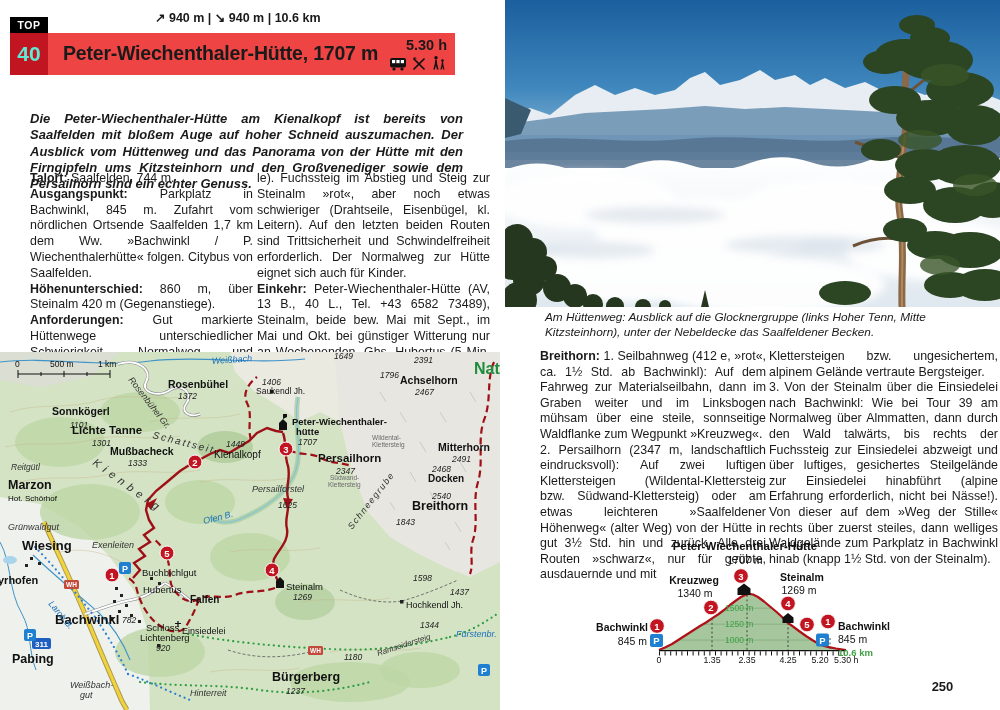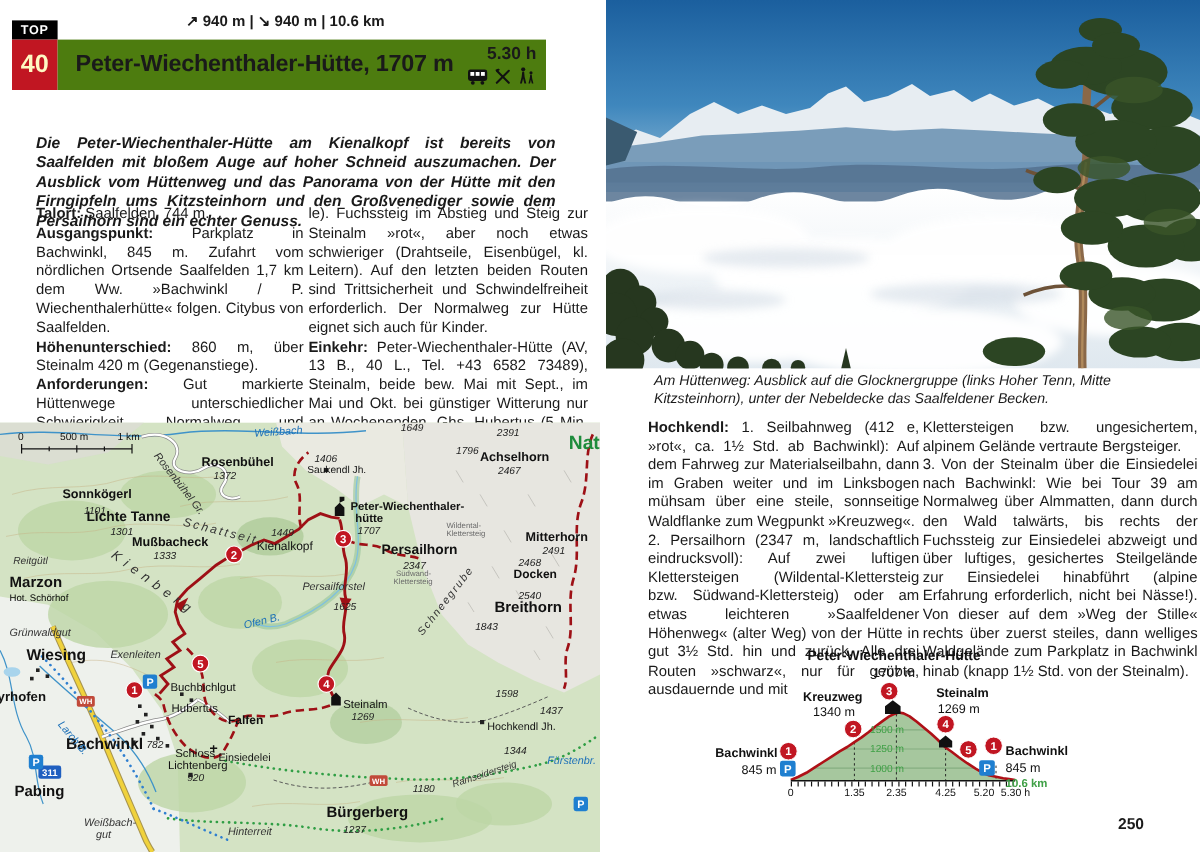--- a/index.html
+++ b/index.html
@@ -5,22 +5,22 @@
   html,body{margin:0;padding:0;background:#888;}
   .page{position:relative;width:1000px;height:710px;background:#ffffff;overflow:hidden;
         font-family:"Liberation Sans",sans-serif;color:#1a1a1a;}
   svg{font-family:"Liberation Sans",sans-serif;}
 
   
   .top-badge{position:absolute;left:10px;top:17px;width:38px;height:16px;background:#000000;
              color:#fff;font-weight:bold;font-size:10.5px;display:flex;align-items:center;
              justify-content:center;letter-spacing:.6px;}
   .tour-num{position:absolute;left:10px;top:33px;width:38px;height:42px;background:#c11622;
-            color:#fef9c3;font-weight:bold;font-size:21px;display:flex;align-items:center;justify-content:center;}
-  .title-bar{position:absolute;left:48px;top:33px;width:407px;height:42px;background:#4d7c0f;}
+            color:#5eead4;font-weight:bold;font-size:21px;display:flex;align-items:center;justify-content:center;}
+  .title-bar{position:absolute;left:48px;top:33px;width:407px;height:42px;background:#ef4444;}
   .title{position:absolute;left:15px;top:9px;font-size:19.5px;font-weight:bold;letter-spacing:-.2px;white-space:nowrap;}
   .stats{position:absolute;left:155px;top:10px;width:300px;font-weight:bold;font-size:12.5px;}
   .duration{position:absolute;left:340px;top:37px;width:107px;text-align:right;font-weight:bold;font-size:14.5px;}
   .hdr-icons{position:absolute;left:340px;top:56px;width:107px;display:flex;justify-content:flex-end;gap:5px;align-items:center;}
 
   .intro-head{position:absolute;left:30px;top:93px;width:440px;font-size:13.8px;font-weight:bold;}
   .intro-lead{position:absolute;left:30px;top:111px;width:433px;font-size:13px;line-height:16.3px;
               font-style:italic;font-weight:bold;text-align:justify;}
 
   .col{position:absolute;top:171px;font-size:12.4px;line-height:15.8px;text-align:justify;}
@@ -201,21 +201,21 @@
           <ellipse cx="415" cy="140" rx="22" ry="10"></ellipse>
         <ellipse cx="470" cy="185" rx="22" ry="11"></ellipse>
           <ellipse cx="435" cy="265" rx="20" ry="10"></ellipse>
       </g>
     </g>
   </svg>
 
   <div class="caption">Am Hüttenweg: Ausblick auf die Glocknergruppe (links Hoher Tenn, Mitte Kitzsteinhorn), unter der Nebeldecke das Saalfeldener Becken.</div>
 
   <div class="vcol v1">
-    <p><b>Hochkendl:</b><span> 1. Seilbahnweg (412 e, »rot«, ca. 1½ Std. ab Bachwinkl): Auf dem Fahrweg zur Materialseilbahn, dann im Graben weiter und im Linksbogen mühsam über eine steile, sonnseitige Waldflanke zum Wegpunkt »Kreuzweg«.</span></p>
+    <p><b>Breithorn:</b><span> 1. Seilbahnweg (412 e, »rot«, ca. 1½ Std. ab Bachwinkl): Auf dem Fahrweg zur Materialseilbahn, dann im Graben weiter und im Linksbogen mühsam über eine steile, sonnseitige Waldflanke zum Wegpunkt »Kreuzweg«.</span></p>
     <p><span>2. Persailhorn (2347 m, landschaftlich eindrucksvoll): Auf zwei luftigen Klettersteigen (Wildental-Klettersteig bzw. Südwand-Klettersteig) oder am etwas leichteren »Saalfeldener Höhenweg« (alter Weg) von der Hütte in gut 3½ Std. hin und zurück. Alle drei Routen »schwarz«, nur für geübte, ausdauernde und mit</span></p>
   </div>
   <div class="vcol v2">
     <p><span>Klettersteigen bzw. ungesichertem, alpinem Gelände vertraute Bergsteiger.</span></p>
     <p><span>3. Von der Steinalm über die Einsiedelei nach Bachwinkl: Wie bei Tour 39 am Normalweg über Almmatten, dann durch den Wald talwärts, bis rechts der Fuchssteig zur Einsiedelei abzweigt und über luftiges, gesichertes Steilgelände zur Einsiedelei hinabführt (alpine Erfahrung erforderlich, nicht bei Nässe!). Von dieser auf dem »Weg der Stille« rechts über zuerst steiles, dann welliges Waldgelände zum Parkplatz in Bachwinkl hinab (knapp 1½ Std. von der Steinalm).</span></p>
   </div>
 
   <svg class="profile" width="448" height="140" viewBox="0 0 448 140">
     <defs>
       <clipPath id="pclip">

